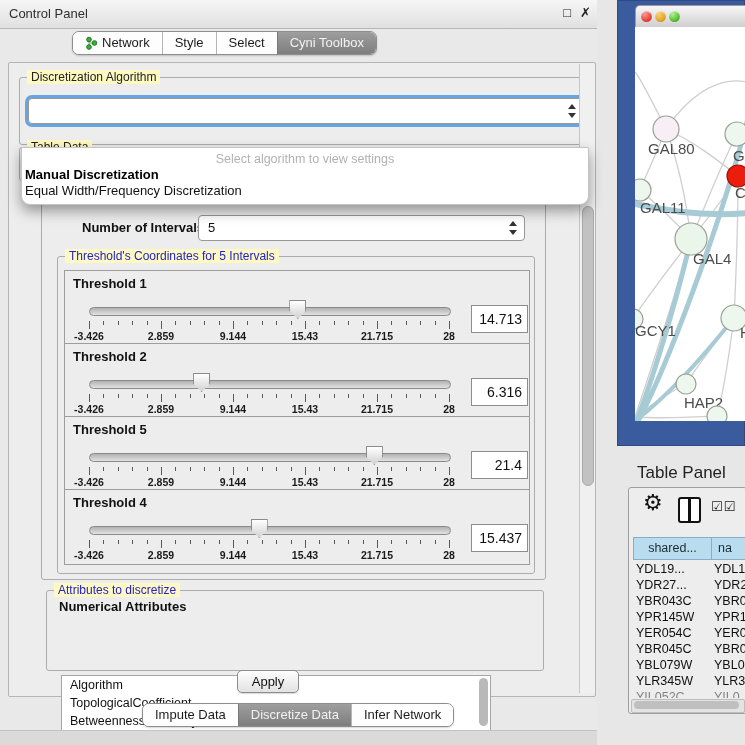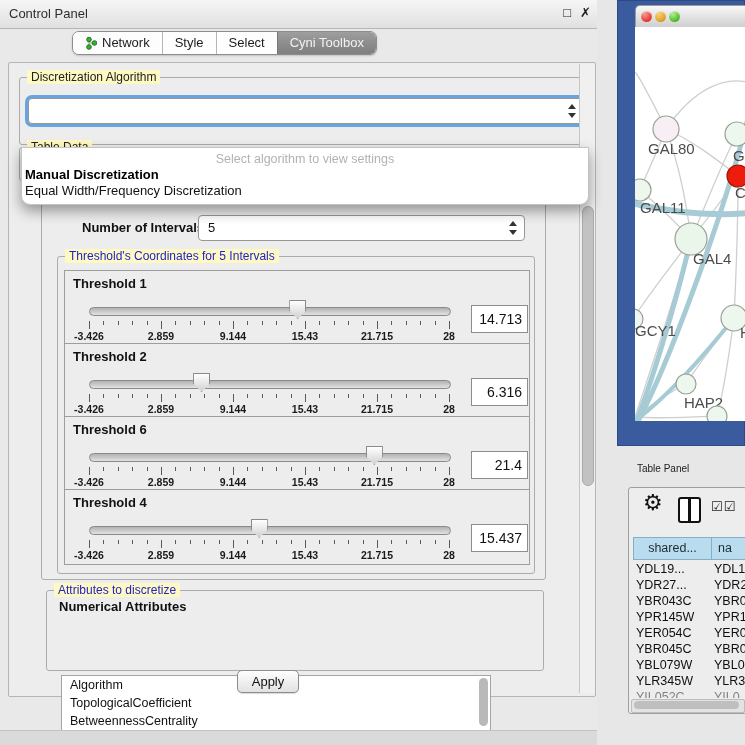--- a/index.html
+++ b/index.html
@@ -73,21 +73,21 @@
     text-align:center;line-height:21px;box-shadow:0 1px 1px rgba(0,0,0,.15);}
   #bottom-strip{position:absolute;left:0;top:730px;width:597px;height:15px;background:#dadada;border-top:1px solid #c2c2c2;}
   
   #net-window{position:absolute;left:617px;top:0;width:128px;height:446px;background:#3a5c9e;
     box-shadow:inset 0 0 0 1px #2d4a85;}
   #net-titlebar{position:absolute;left:18px;top:5px;width:110px;height:22px;
     background:linear-gradient(#f8f8f8,#cdcdcd);border:1px solid #9b9b9b;border-bottom-color:#8a8a8a;
     border-radius:5px 0 0 0;}
   .light{position:absolute;top:5px;width:11px;height:11px;border-radius:50%;box-shadow:inset 0 1px 1px rgba(255,255,255,.6);}
   #net-canvas{position:absolute;left:18px;top:27px;width:110px;height:394px;background:#fff;overflow:hidden;}
-  #table-panel-label{position:absolute;left:637px;top:463px;font-size:10px;color:#222;}
+  #table-panel-label{position:absolute;left:637px;top:463px;font-size:17px;color:#222;}
   #table-window{position:absolute;left:628px;top:487px;width:117px;height:225px;background:#ededed;
     border:1px solid #9f9f9f;border-radius:3px;}
   #gear{position:absolute;left:14px;top:2px;font-size:22px;font-weight:bold;color:#111;}
   #colicon{position:absolute;left:49px;top:9px;width:19px;height:22px;border:2.5px solid #111;border-radius:3px;background:#fff;}
   #colicon .mid{position:absolute;left:8px;top:0;width:2.5px;height:22px;background:#111;}
   #checks{position:absolute;left:82px;top:11px;font-size:13px;color:#222;letter-spacing:1px;}
   .hcell{position:absolute;top:49px;height:21px;background:#b9ddee;border:1px solid #85aec8;
     font-size:12.5px;color:#1d2b33;line-height:21px;}
   #rows{position:absolute;left:4px;top:73px;width:112px;height:137px;overflow:hidden;}
   .trow{position:relative;height:16px;}
@@ -243,21 +243,21 @@
                 <div class="tick-lab" style="left: 24px;">-3.426</div>
                 <div class="tick-lab" style="left: 96px;">2.859</div>
                 <div class="tick-lab" style="left: 168px;">9.144</div>
                 <div class="tick-lab" style="left: 240px;">15.43</div>
                 <div class="tick-lab" style="left: 312px;">21.715</div>
                 <div class="tick-lab" style="left: 384px;">28</div>
                 <div class="th-handle" style="left: 128.099px;"></div>
                 <div class="th-value">6.316</div>
               </div>
               <div class="th-row" style="top: 146px;">
-                <div class="th-label">Threshold 6</div>
+                <div class="th-label">Threshold 5</div>
                 <div class="th-track"></div>
                 <div class="tick major" style="left: 24px;"></div>
                 <div class="tick minor" style="left: 38.4px;"></div>
                 <div class="tick minor" style="left: 52.8px;"></div>
                 <div class="tick minor" style="left: 67.2px;"></div>
                 <div class="tick minor" style="left: 81.6px;"></div>
                 <div class="tick major" style="left: 96px;"></div>
                 <div class="tick minor" style="left: 110.4px;"></div>
                 <div class="tick minor" style="left: 124.8px;"></div>
                 <div class="tick minor" style="left: 139.2px;"></div>
@@ -347,20 +347,31 @@
 
       <div id="algo-popup">
         <div class="prompt">Select algorithm to view settings</div>
         <div class="opt1">Manual Discretization</div>
         <div class="opt2">Equal Width/Frequency Discretization</div>
       </div>
     </div>
 
     <div id="apply-btn">Apply</div>
 
+    <div id="bottom-tabbar" class="seg">
+        <span class="item">
+          <span>Impute Data</span>
+        </span>
+        <span class="item sel">
+          <span>Discretize Data</span>
+        </span>
+        <span class="item">
+          <span>Infer Network</span>
+        </span>
+      </div>
     <div id="bottom-strip"></div>
   </div>
 
   <div id="net-window">
     <div id="net-titlebar">
       <div class="light" style="left:5px;background:radial-gradient(circle at 35% 30%,#f59a94,#e8433c 60%,#b22)"></div>
       <div class="light" style="left:19px;background:radial-gradient(circle at 35% 30%,#f6d07e,#e3a82d 60%,#b07c14)"></div>
       <div class="light" style="left:33px;background:radial-gradient(circle at 35% 30%,#b9eb9a,#57c331 60%,#2f8a1a)"></div>
     </div>
     <div id="net-canvas"><svg width="110" height="394">

